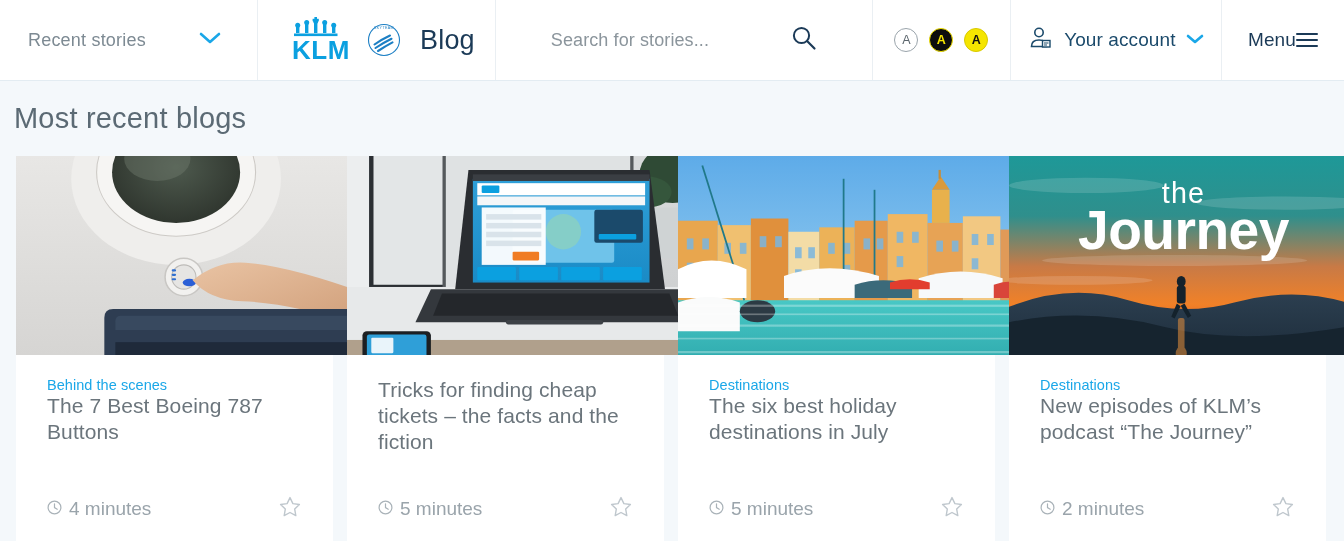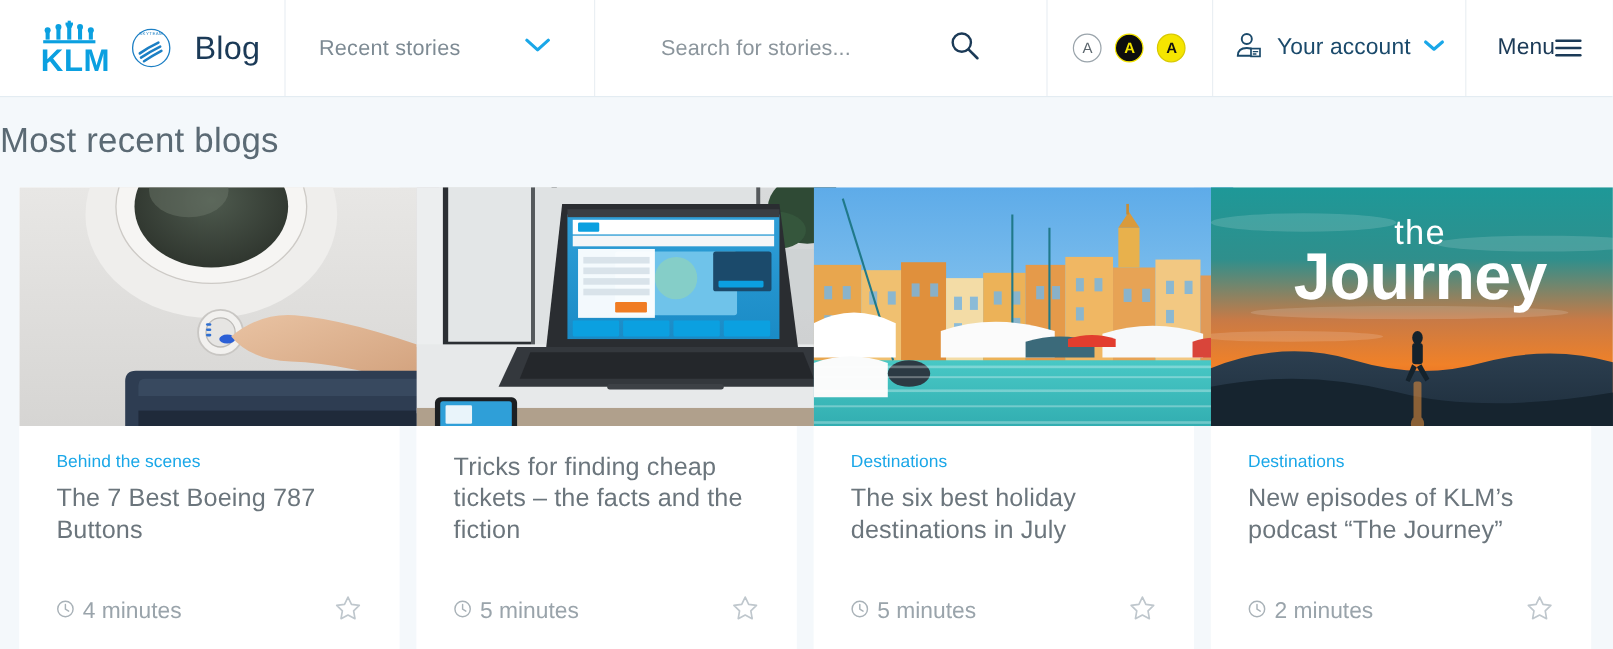--- a/index.html
+++ b/index.html
@@ -121,21 +121,21 @@
     background: #1b3a57;
     border-radius: 1px;
   }
 
   
   .page-title {
     font-size: 29px;
     font-weight: 400;
     color: #5b6a74;
     letter-spacing: .2px;
-    padding: 21px 0 0 0;
+    padding: 21px 0 0 14px;
   }
 
   
   .cards {
     display: flex;
     gap: 14px;
     padding: 21px 0 0 16px;
   }
   .card {
     width: 317px;
@@ -150,21 +150,20 @@
     overflow: hidden;
     position: relative;
   }
   .card-img svg { display: block; width: 100%; height: 100%; }
 
   .card-body { padding: 22px 31px 0 31px; flex: 1; }
   .card-cat {
     font-size: 14.5px;
     color: #1aa7e8;
     letter-spacing: .05px;
-    margin-bottom: 10px;
     display: block;
   }
   .card-title {
     font-size: 21px;
     line-height: 26px;
     color: #6b757c;
     font-weight: 400;
     letter-spacing: .1px;
   }
   .card-foot {
@@ -184,20 +183,29 @@
   }
   .star-btn { cursor: pointer; display: block; }
 
   
   .card.h-tall  .card-body { min-height: 120px; }
 </style>
 </head>
 <body>
 
 <div class="header">
+
+  <div class="hdr-cell recent-stories hdr-divider">
+    <span class="rs-label">Recent stories</span>
+    <span class="chev">
+      <svg width="22" height="14" viewBox="0 0 22 14">
+          <path d="M2 3 L11 11 L20 3" fill="none" stroke="#1aa7e8" stroke-width="2.6" stroke-linecap="round" stroke-linejoin="round"></path>
+        </svg>
+    </span>
+  </div>
 
   <div class="hdr-cell brand hdr-divider">
     <span>
       <svg class="klm-logo" width="74" height="46" viewBox="0 0 74 46">
         <g fill="#0ba0e0">
           <rect x="16" y="9" width="3.4" height="7"></rect>
             <rect x="25" y="6.5" width="3.4" height="9.5"></rect>
           <rect x="34" y="5" width="3.4" height="11"></rect>
             <rect x="43" y="6.5" width="3.4" height="9.5"></rect>
           <rect x="52" y="9" width="3.4" height="7"></rect>
@@ -218,29 +226,20 @@
         <circle cx="20" cy="20" r="15.5" fill="none" stroke="#1c7fc4" stroke-width="1.1"></circle>
         <g stroke="#1c7fc4" stroke-width="2.1" fill="none" stroke-linecap="round">
           <path d="M10.5 24.5 q7-5 15.5-9"></path>
           <path d="M11.5 28 q7.5-5 16-9.2"></path>
           <path d="M14 31 q7-4.6 14.5-8.6"></path>
         </g>
         <text x="20" y="9" text-anchor="middle" font-family="'Liberation Sans',sans-serif" font-size="3.6" fill="#1c7fc4" letter-spacing="0.4">SKYTEAM</text>
       </svg>
     </span>
     <span class="blog-word">Blog</span>
-  </div>
-
-  <div class="hdr-cell recent-stories hdr-divider">
-    <span class="rs-label">Recent stories</span>
-    <span class="chev">
-      <svg width="22" height="14" viewBox="0 0 22 14">
-          <path d="M2 3 L11 11 L20 3" fill="none" stroke="#1aa7e8" stroke-width="2.6" stroke-linecap="round" stroke-linejoin="round"></path>
-        </svg>
-    </span>
   </div>
 
   <div class="hdr-cell searchbox hdr-divider">
     <input class="search-input" type="text" placeholder="Search for stories..." style="">
     <span>
       <svg width="26" height="26" viewBox="0 0 26 26">
           <circle cx="10.5" cy="10.5" r="7.6" fill="none" stroke="#1b3a57" stroke-width="2"></circle>
           <path d="M16.3 16.3 L23.5 23.5" stroke="#1b3a57" stroke-width="2.2" stroke-linecap="round"></path>
         </svg>
     </span>

